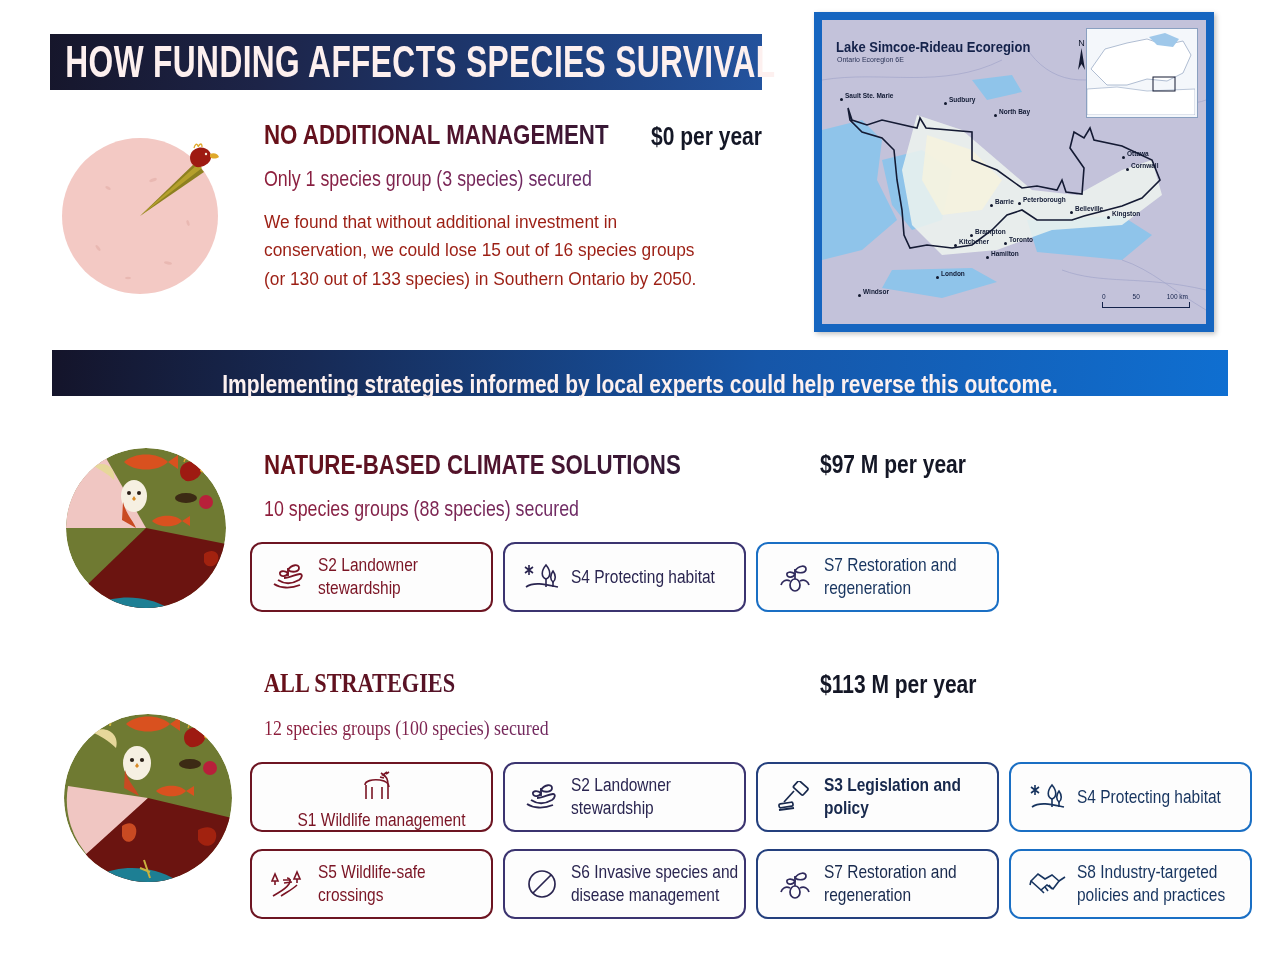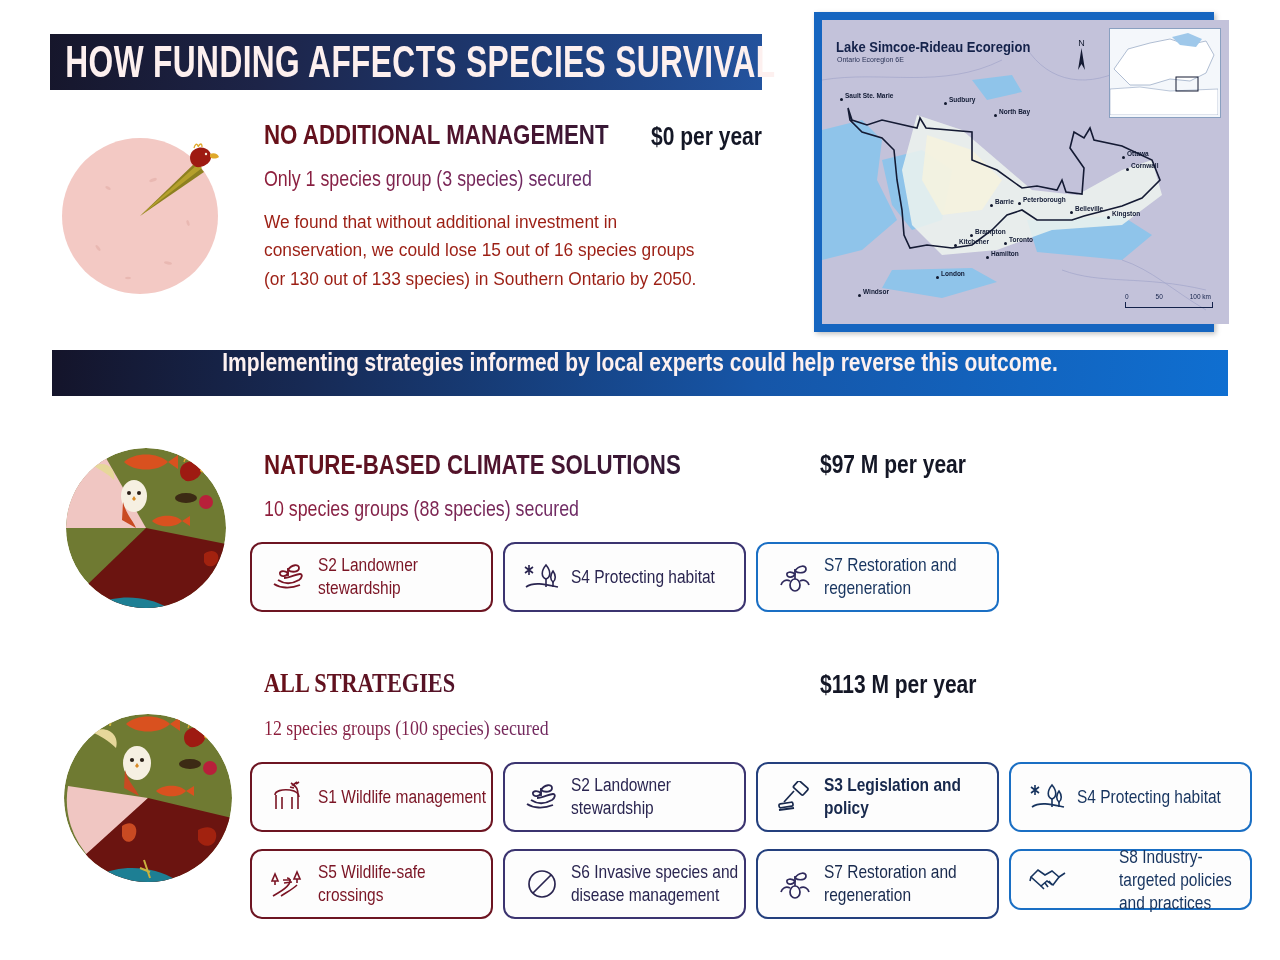--- a/index.html
+++ b/index.html
@@ -43,21 +43,20 @@
     background: #1565c0;
     padding: 8px;
     box-sizing: border-box;
     box-shadow: 2px 2px 5px rgba(0,0,0,0.25);
   }
   .map-inner {
     position: relative;
     width: 100%; height: 100%;
     background: #c3c2da;
     overflow: hidden;
-    padding-left: 23px;
   }
   .map-title {
     position: absolute; left: 14px; top: 18px;
     color: #14224a; font-size: 13px; font-weight: bold;
     transform: scaleY(1.15); transform-origin: left top;
     white-space: nowrap;
   }
   .map-subtitle {
     position: absolute; left: 15px; top: 36px;
     color: #2a3356; font-size: 7px;
@@ -76,21 +75,21 @@
   }
   .scale-bar { width: 86px; height: 5px; border: 1px solid #14224a; border-top: none; margin-top: 2px;}
   .north-arrow { position:absolute; left: 255px; top: 18px; color:#11182e; font-size:9px; text-align:center;}
 
   
   .statement-banner {
     position: absolute;
     left: 52px; top: 350px;
     width: 1176px; height: 46px;
     background: linear-gradient(95deg, #14142a 0%, #172a55 22%, #1656a8 60%, #0f6fd1 100%);
-    display: flex; align-items: flex-start; justify-content: center;
+    display: flex; align-items: flex-end; justify-content: center;
   }
   .statement-banner .statement-text {
     color: #fdf1f0; font-size: 21px; font-weight: bold;
     transform: scaleY(1.22); white-space: nowrap;
   }
 
   
   .section { position: absolute; }
   .sec-heading {
     font-size: 23px; font-weight: bold;
@@ -443,21 +442,21 @@
     </g>
   </svg>
 </div>
 
 <div class="section" style="left:264px; top:668px; width:600px;font-family:Liberation Serif, serif;">
   <div class="sec-heading">ALL STRATEGIES</div>
   <div class="sec-sub" style="margin-top:22px;">12 species groups (100 species) secured</div>
 </div>
 <div class="sec-cost" style="left:820px; top:670px;">$113 M per year</div>
 
-<div class="card tone-maroon" style="left:250px; top:762px; width:243px; height:70px;">
+<div class="card tone-maroon" style="left:250px; top:762px; width:243px; height:70px;flex-direction:column;">
   <span class="card-icon">
     <svg width="34" height="32" viewBox="0 0 34 32">
       <g stroke="#7a1424" stroke-width="1.6" fill="none">
         <path d="M4,14 L4,28 M10,16 L10,28 M20,16 L20,28 M26,14 L26,28"></path>
         <path d="M3,14 C3,10 10,8 18,9 C24,10 27,12 27,16"></path>
         <path d="M26,14 C26,8 24,5 21,4 L25,1"></path>
         <path d="M23,5 L19,2 M24,3 L27,1 M22,7 L18,6"></path>
       </g>
     </svg>
   </span>
@@ -547,21 +546,21 @@
         <path d="M17,10 C21,4 28,4 28,8 C28,12 21,13 17,10 Z"></path>
         <path d="M17,13 C13,10 8,11 9,14 C10,17 15,17 17,13 Z"></path>
         <path d="M12,20 C8,18 4,20 3,24"></path>
         <path d="M22,20 C26,18 30,20 31,24"></path>
       </g>
     </svg>
   </span>
   <span class="card-label">S7 Restoration and regeneration</span>
 </div>
 
-<div class="card tone-blue" style="left:1009px; top:849px; width:243px; height:61px;gap:42px;">
+<div class="card tone-blue" style="left:1009px; top:849px; width:243px; height:70px;">
   <span class="card-icon">
     <svg width="38" height="30" viewBox="0 0 38 30">
       <g stroke="#17345f" stroke-width="1.6" fill="none">
         <path d="M2,12 L9,5 L16,10 L23,6 L30,12 L24,20 L18,16 L12,21 Z"></path>
         <path d="M12,21 L15,24 M16,18 L19,22 M20,16 L23,20"></path>
         <path d="M30,12 L36,8 M2,12 L1,16"></path>
       </g>
     </svg>
   </span>
   <span class="card-label">S8 Industry-targeted policies and practices</span>

